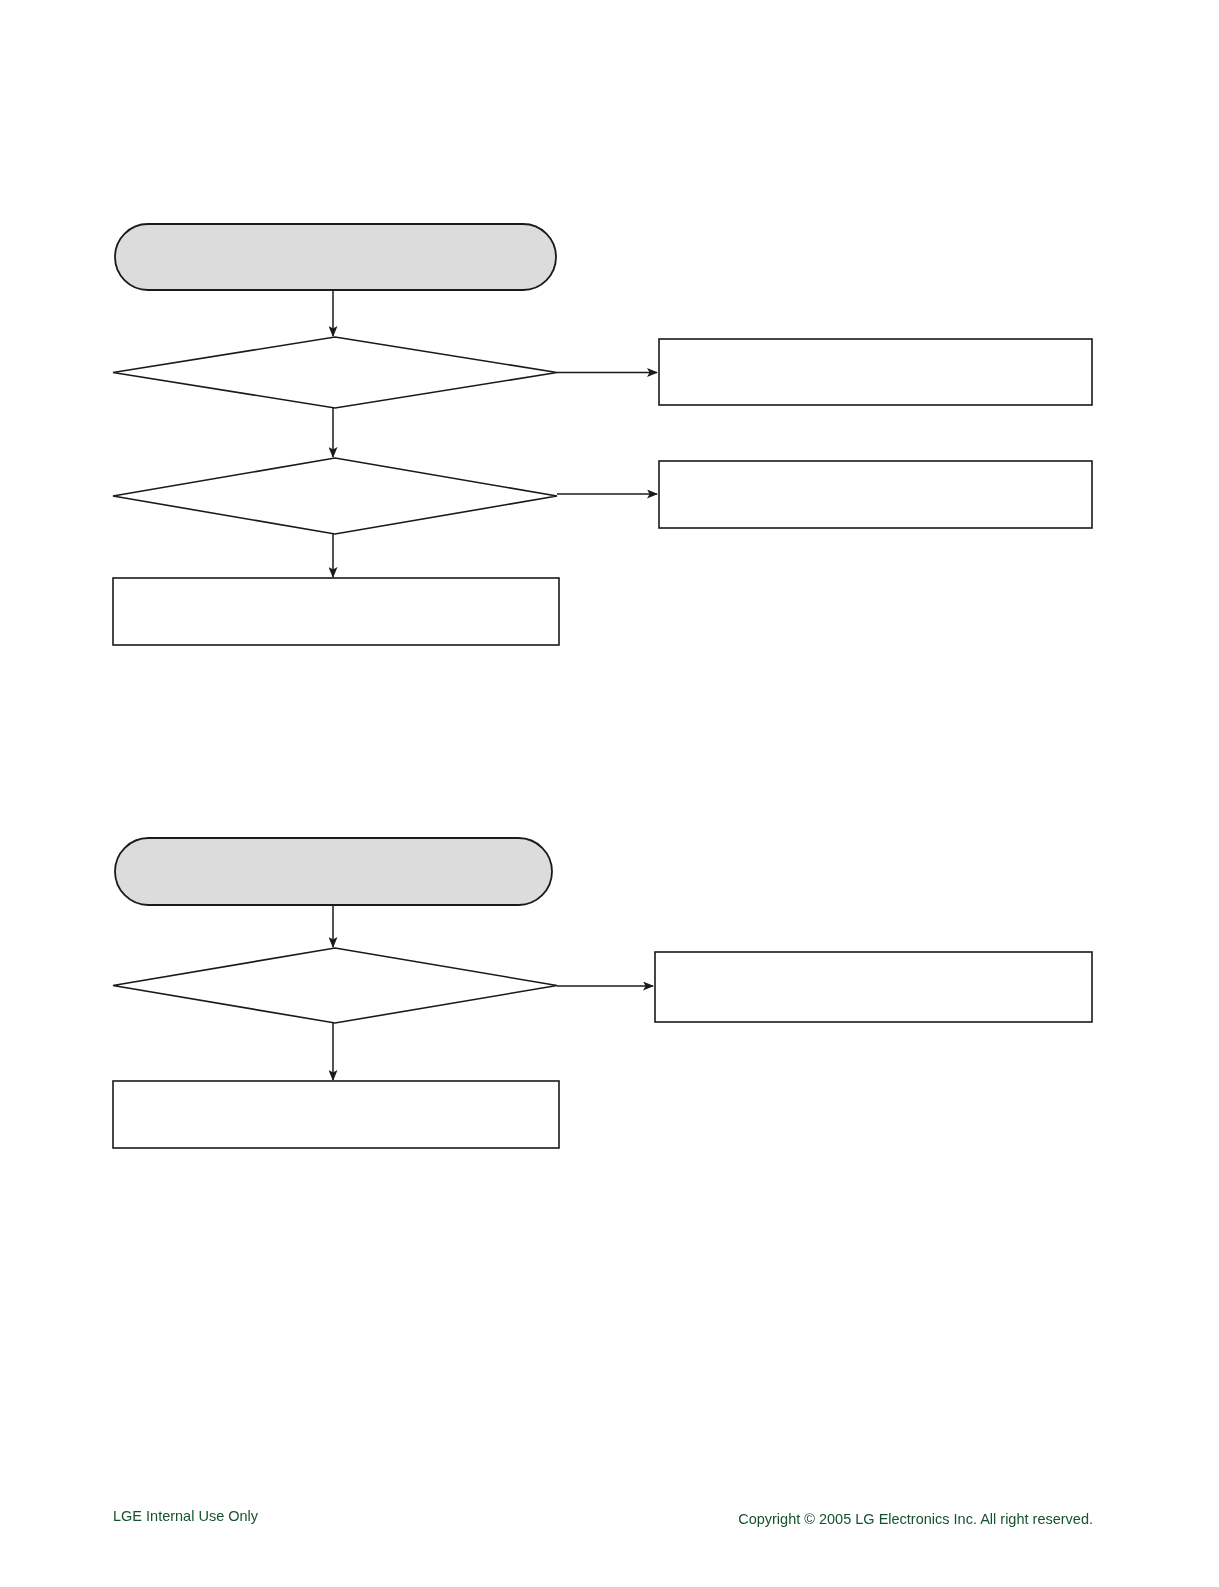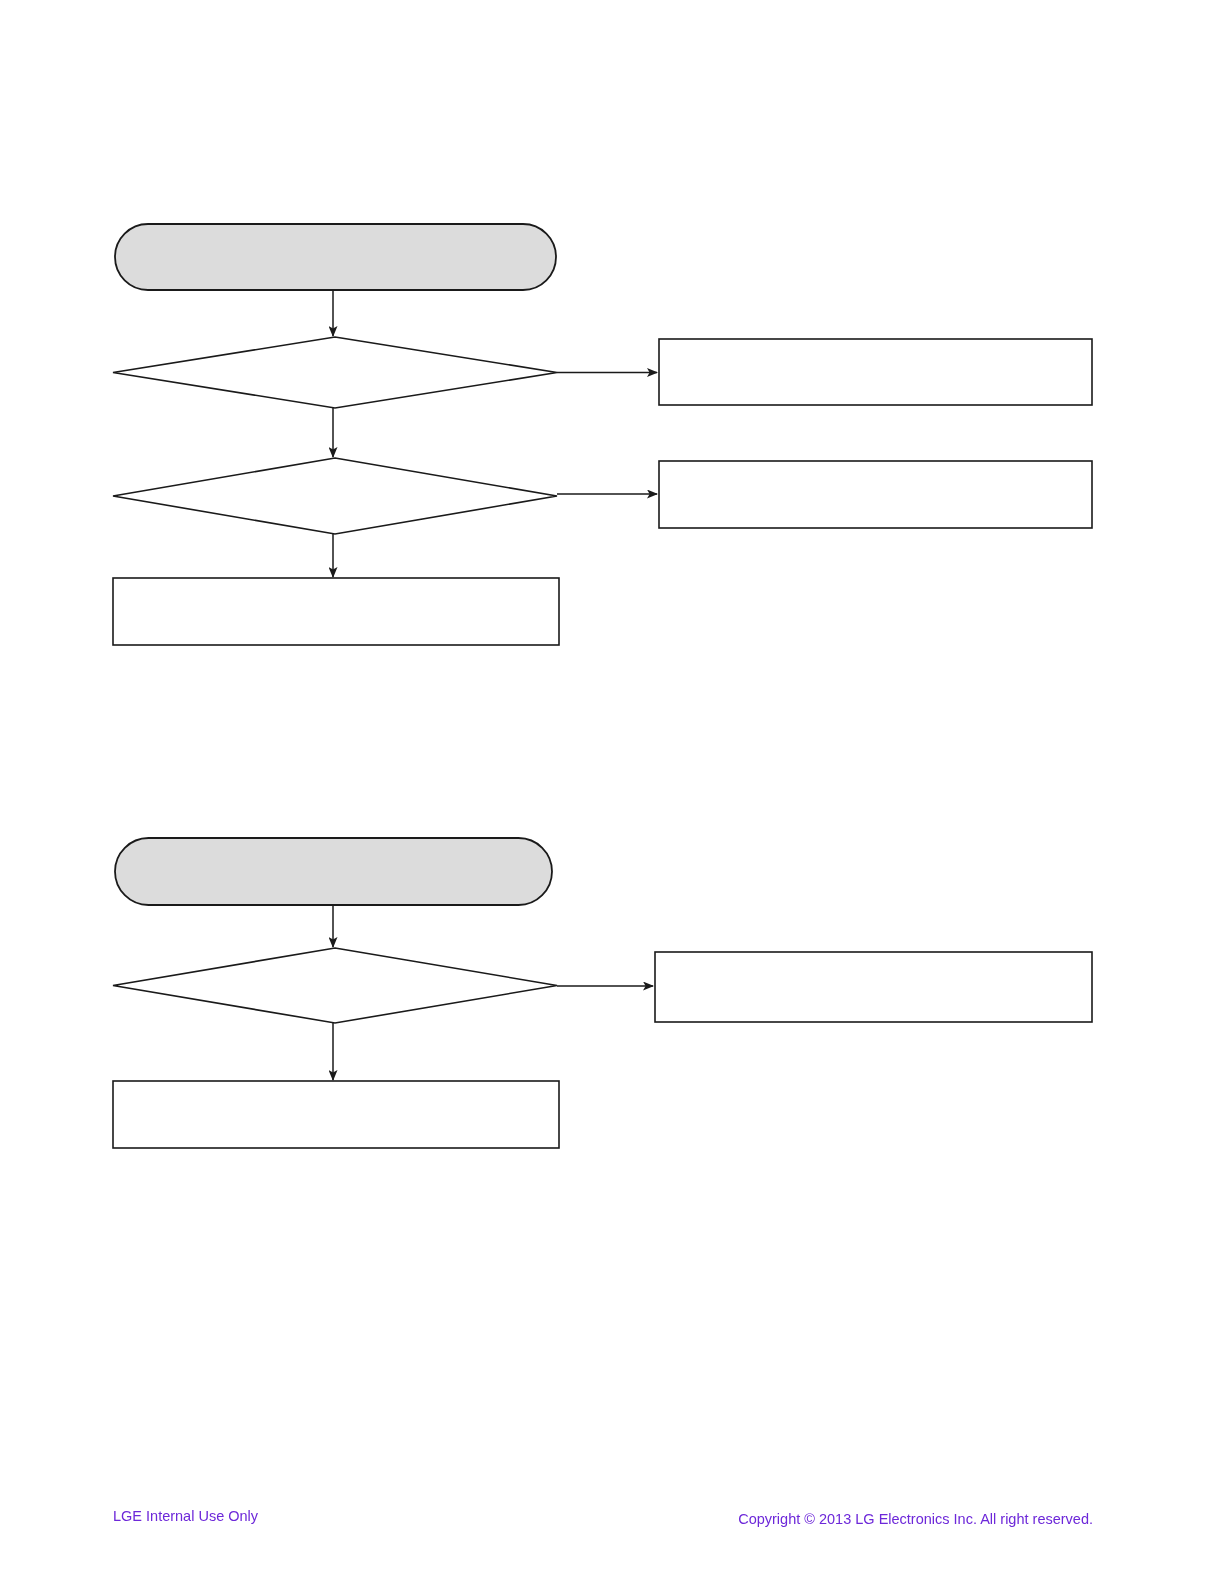--- a/index.html
+++ b/index.html
@@ -46,21 +46,21 @@
     fill: #000000;
     dominant-baseline: middle;
     text-anchor: middle;
   }
   .footer {
     position: absolute;
     left: 0;
     width: 1219px;
     font-family: "Liberation Sans", sans-serif;
     font-size: 14.5px;
-    color: #6d28d9;
+    color: #14532d;
   }
   #footer-left {
     top: 1508px;
     left: 113px;
     width: 500px;
     text-align: left;
   }
   #footer-right {
     top: 1508px;
     left: 500px;
@@ -154,16 +154,16 @@
       <g>
         <rect class="shape-stroke" x="113" y="1081" width="446" height="67"></rect>
         <text class="shape-label" x="336" y="1114.5"></text>
       </g>
     </g>
   </svg>
 
   <div class="footer" id="footer-left">LGE Internal Use Only</div>
 
   <div class="footer" id="footer-right">
-    <span class="footer-line">Copyright © 2013 LG Electronics Inc. All right reserved.</span>
+    <span class="footer-line">Copyright © 2005 LG Electronics Inc. All right reserved.</span>
   </div>
 
 </div>
 
 </body></html>

